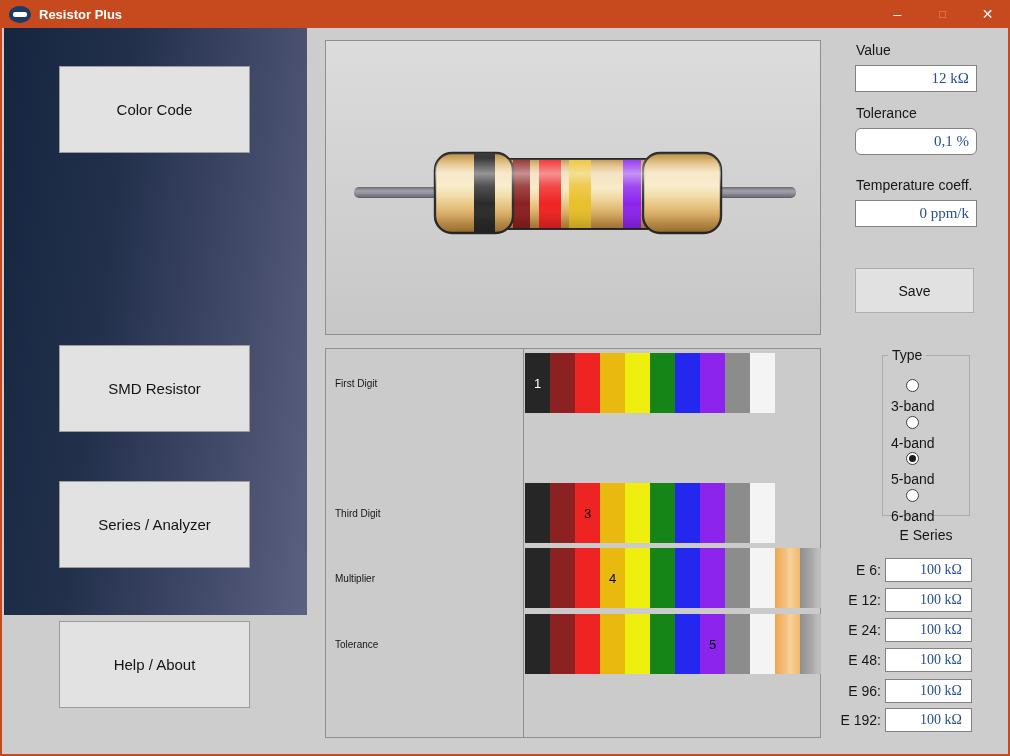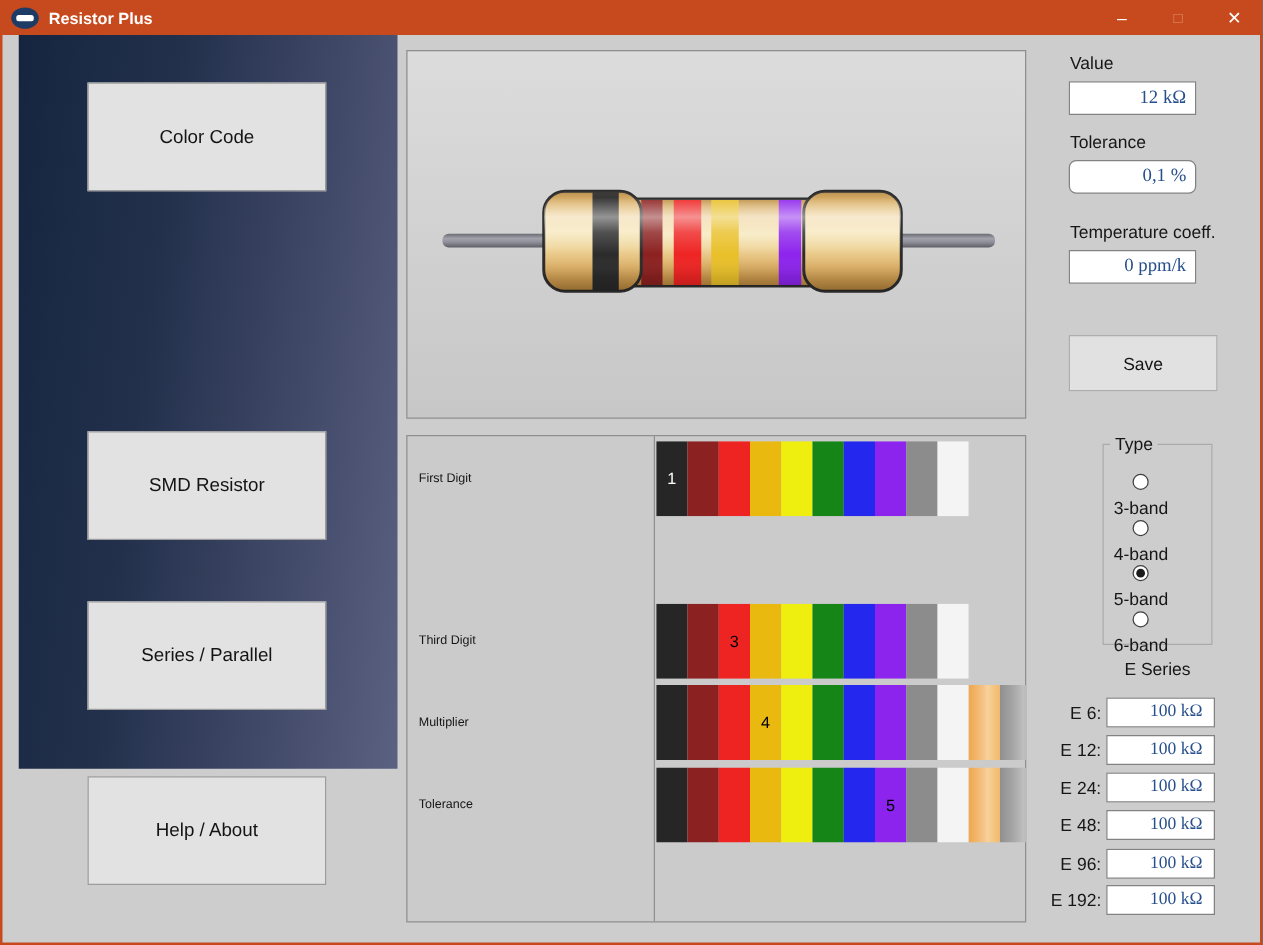--- a/index.html
+++ b/index.html
@@ -14,41 +14,41 @@
   .titlebar { position:absolute; left:0; top:0; width:1010px; height:28px; background:#C64A1E; display:flex; align-items:center; }
   .app-icon { width:22px; height:17px; margin-left:9px; background:#1D3B64; border-radius:50% / 50%; position:relative; flex:0 0 auto; }
   .app-icon::after { content:""; position:absolute; left:4px; right:4px; top:6px; bottom:6px; background:#FFFFFF; border-radius:2px; }
   .app-title { color:#FFFFFF; font-weight:bold; font-size:13px; margin-left:8px; }
   .win-controls { margin-left:auto; display:flex; height:100%; }
   .win-btn { width:45px; height:100%; display:flex; align-items:center; justify-content:center; color:#FFFFFF; font-size:14px; cursor:default; }
   .win-btn.max { color:#DE9468; font-size:12px; }
   
   .frame { position:absolute; left:2px; top:28px; width:1006px; height:726px; background:#CDCDCD; }
   
-  .sidebar { position:absolute; left:13px; top:0; width:303px; height:587px;
+  .sidebar { position:absolute; left:2px; top:0; width:303px; height:587px;
     background:linear-gradient(97deg, #152540 0%, #22304C 35%, #414968 70%, #5B6181 100%);padding-left:28px; }
   .side-btn { position:absolute; left:55px; width:191px; height:87px; background:#E2E2E2; border:1px solid #9C9C9C;
     display:flex; align-items:center; justify-content:center; font-size:15px; color:#141414; }
   
   .resistor-panel { position:absolute; left:323px; top:12px; width:496px; height:295px;
     border:1px solid #8F8F8F; background:linear-gradient(#DCDCDC, #C7C7C7); }
   .resistor-panel svg { display:block; }
   .table-panel { position:absolute; left:323px; top:320px; width:496px; height:390px;
     border:1px solid #8F8F8F; background:#CBCBCB; }
   .table-divider { position:absolute; left:197px; top:0; bottom:0; width:1px; background:#8F8F8F; }
   .trow { position:absolute; left:0; width:100%; height:60px; }
   .trow-label { position:absolute; left:9px; top:50%; transform:translateY(-50%); font-size:10px; color:#161616; }
   .trow-cells { position:absolute; left:199px; top:0; height:60px; display:flex; overflow:hidden; max-width:296px; }
   .cell { width:25px; height:60px; position:relative; flex:0 0 auto; }
   .cell.gold   { background:linear-gradient(90deg,#EFA74C 0%,#F4C284 45%,#F8D29B 60%,#F2B86C 100%); }
   .cell.silver { background:linear-gradient(90deg,#8F8F8F 0%,#A8A8A8 45%,#BFBFBF 75%,#B3B3B3 100%); }
   .marker { position:absolute; top:50%; left:50%; transform:translate(-50%,-50%); font-size:13px; }
   
   .flabel { position:absolute; font-size:14px; color:#161616; white-space:nowrap; }
-  .textbox { position:absolute; left:853px; width:102px; height:27px; background:#FFFFFF; border:1px solid #828282;
+  .textbox { position:absolute; left:853px; width:122px; height:27px; background:#FFFFFF; border:1px solid #828282;
     text-align:right; padding:0 7px 0 2px; font-size:15px; color:#264F8C; font-family:"Liberation Serif", serif; }
   .save-btn { position:absolute; left:853px; top:240px; width:119px; height:45px; background:#E1E1E1;
     border:1px solid #ADADAD; font-size:14px; color:#141414; display:flex; align-items:center; justify-content:center; }
   .type-group { position:absolute; left:880px; top:327px; width:88px; height:161px; border:1px solid #ABABAB; }
   .type-caption { position:absolute; left:5px; top:-9px; background:#CDCDCD; padding:0 4px; font-size:14px; color:#161616; }
   .radio-row { position:absolute; left:8px; display:flex; align-items:center; gap:6px;flex-direction:column; }
   .radio { width:13px; height:13px; border:1px solid #404040; border-radius:50%; background:#FFFFFF; position:relative; flex:0 0 auto; }
   .radio.checked::after { content:""; position:absolute; left:2px; top:2px; right:2px; bottom:2px; background:#1A1A1A; border-radius:50%; }
   .radio-label { font-size:14px; color:#161616; }
   .eseries-caption { position:absolute; left:876px; top:499px; width:96px; text-align:center; font-size:14px; color:#161616; }
@@ -69,21 +69,21 @@
       <div class="win-btn max">□</div>
       <div class="win-btn">✕</div>
     </div>
   </div>
 
   <div class="frame">
 
     <div class="sidebar">
       <div class="side-btn" style="top:38px">Color Code</div>
       <div class="side-btn" style="top:317px">SMD Resistor</div>
-      <div class="side-btn" style="top:453px">Series / Parallel</div>
+      <div class="side-btn" style="top:453px">Series / Analyzer</div>
       <div class="side-btn" style="top:593px">Help / About</div>
     </div>
 
     <div class="resistor-panel">
       <svg width="494" height="293" viewBox="0 0 494 293">
         <defs>
           <linearGradient id="bodyGrad" x1="0" y1="0" x2="0" y2="1">
             <stop offset="0%" stop-color="#BA8C42"></stop>
             <stop offset="10%" stop-color="#D8AE66"></stop>
             <stop offset="25%" stop-color="#EFD299"></stop>

